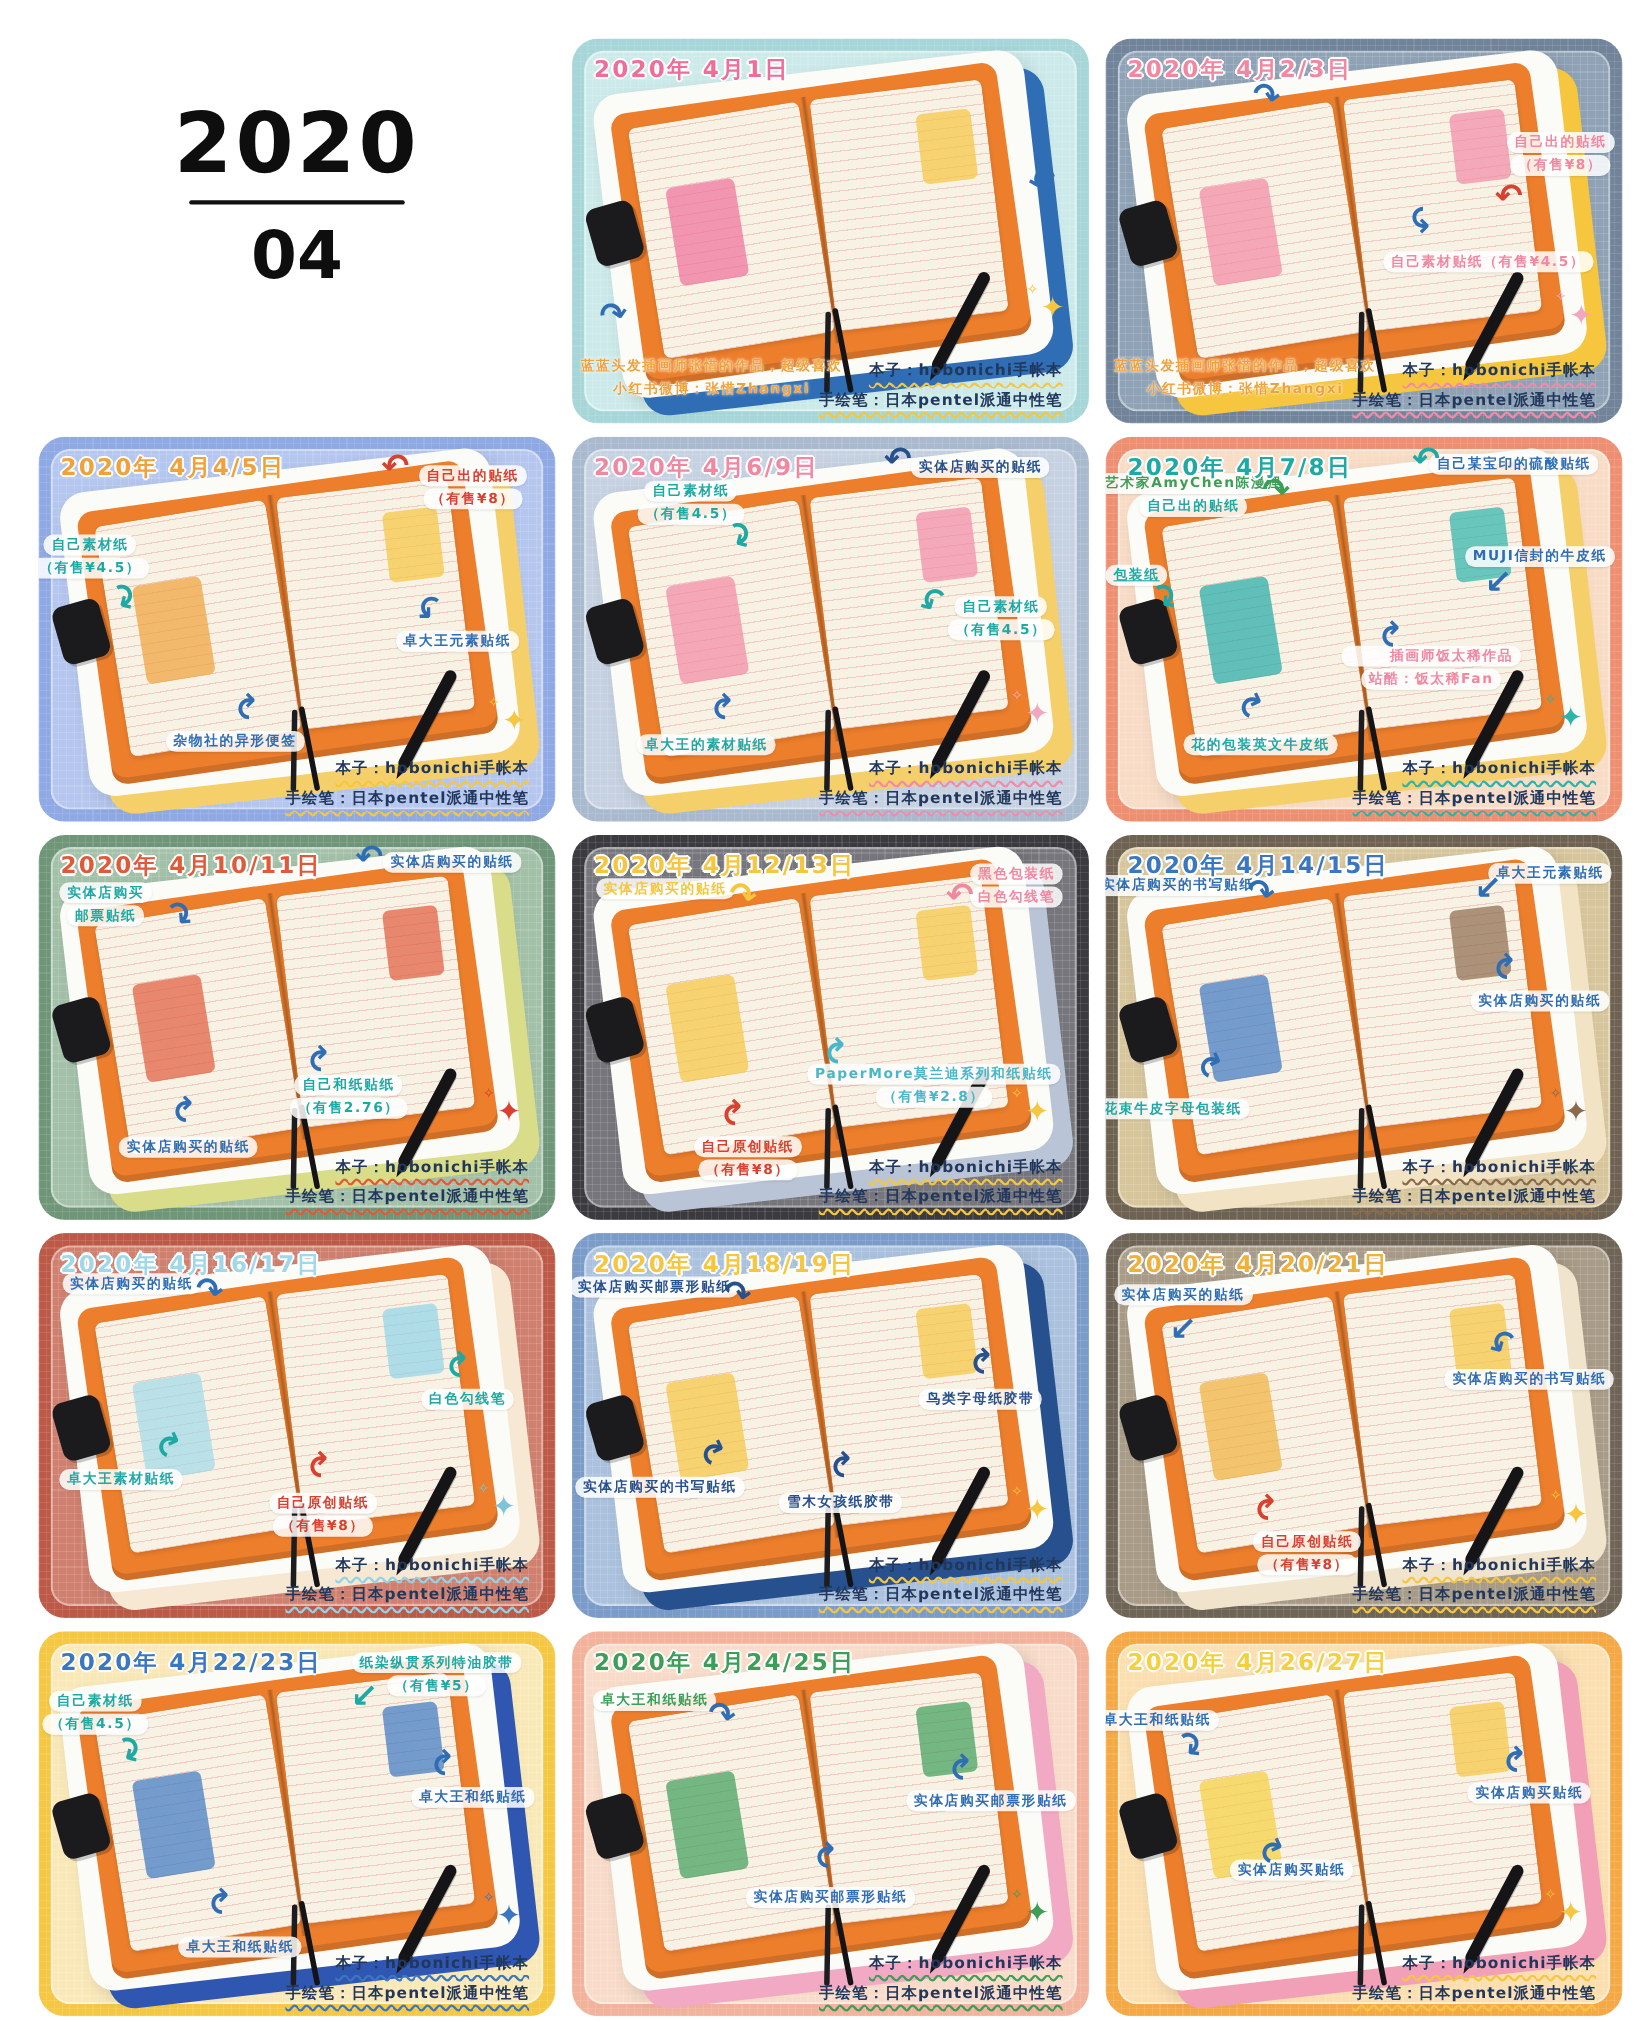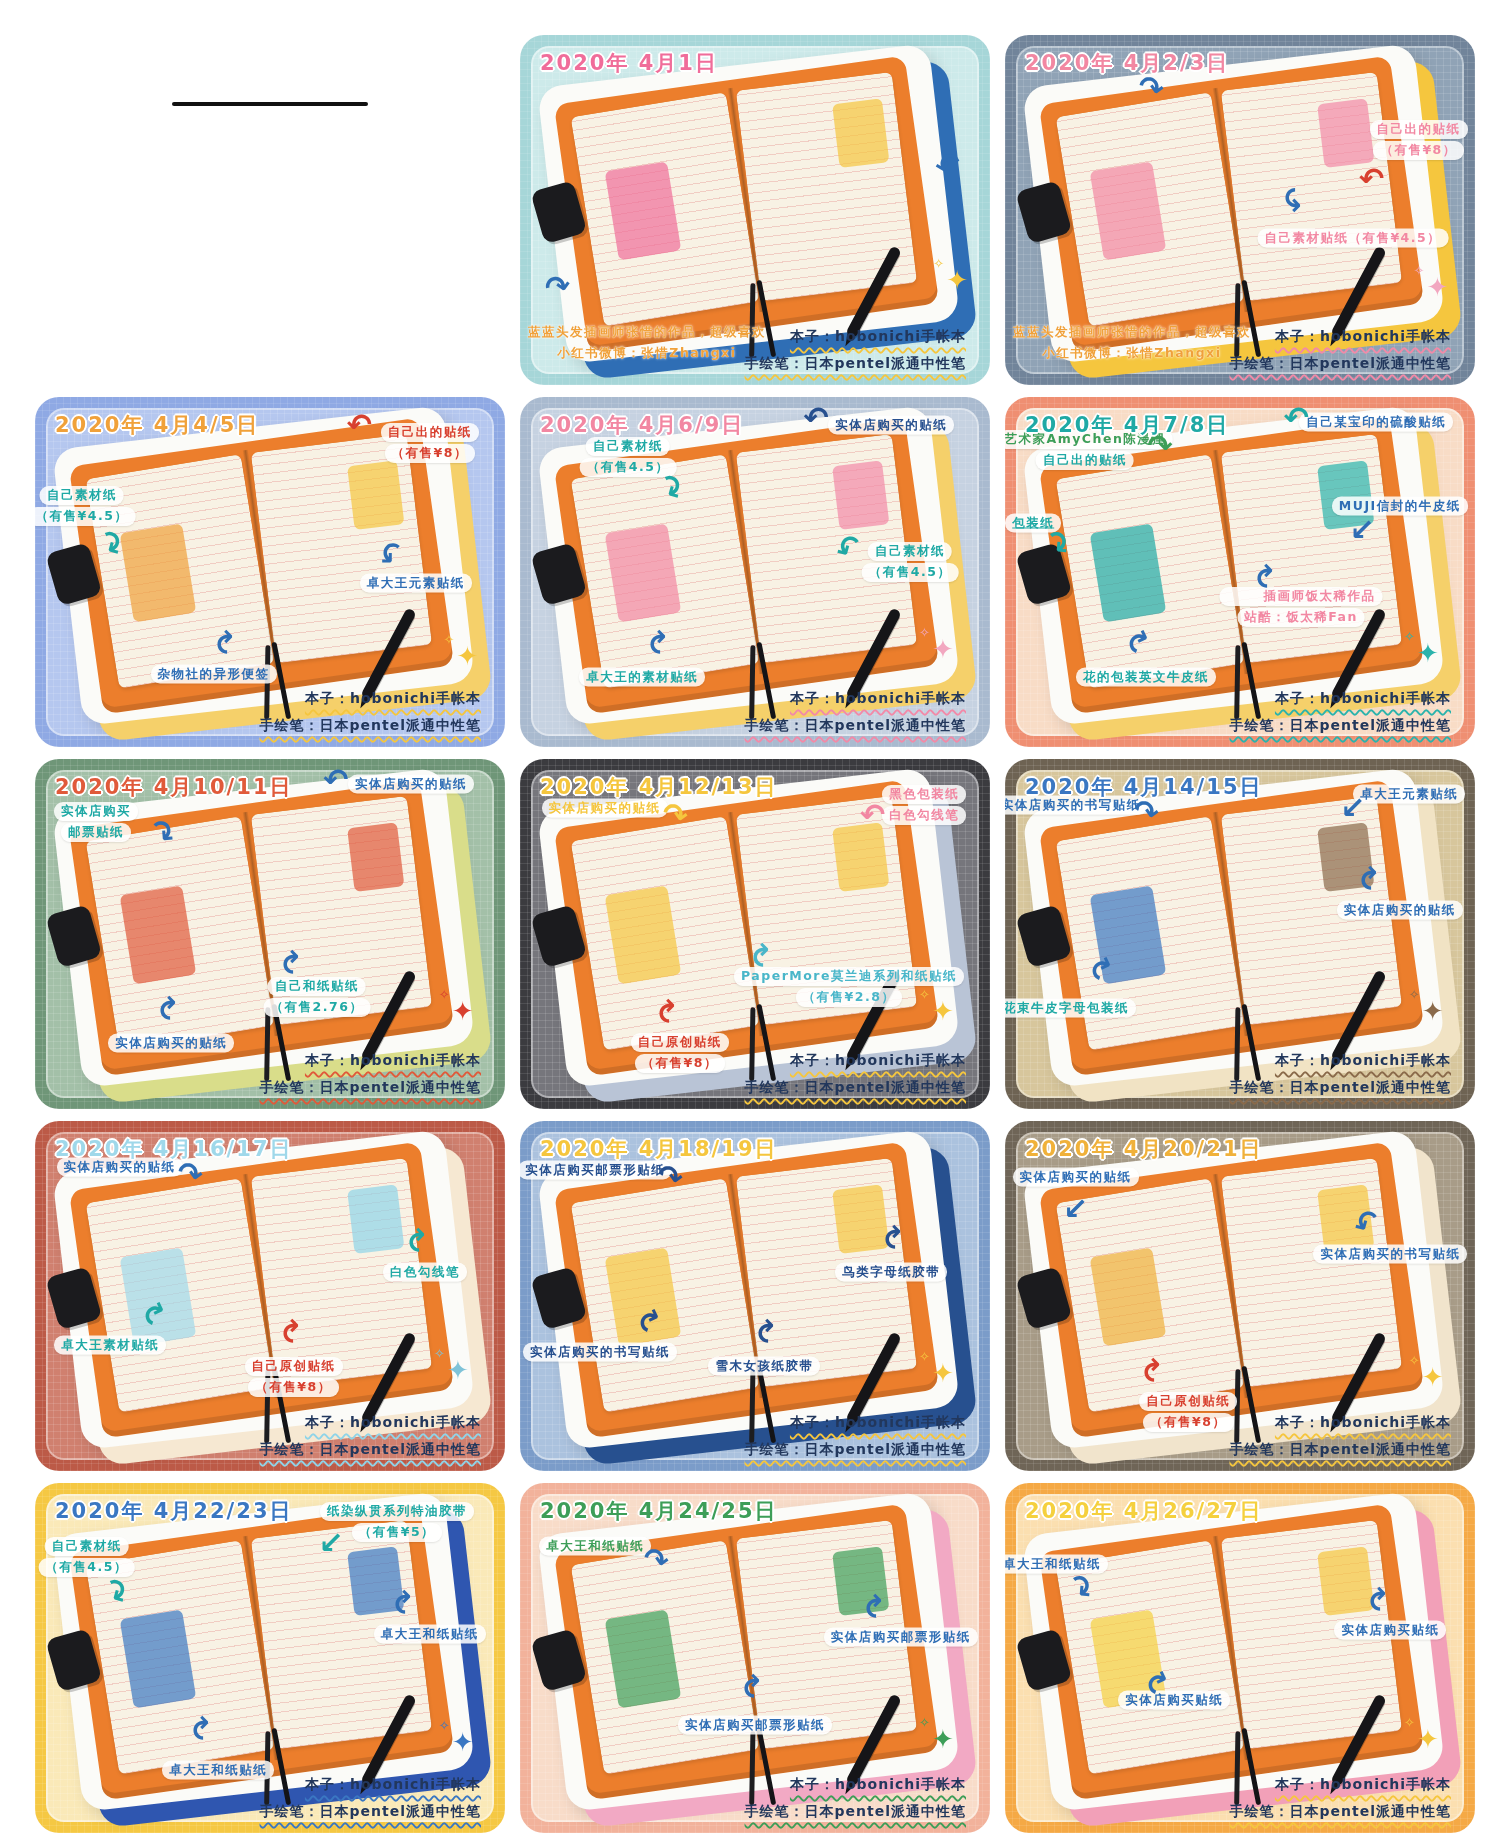--- a/index.html
+++ b/index.html
@@ -70,21 +70,23 @@
   .footer{position:absolute;right:24px;bottom:12px;z-index:6;text-align:right;color:#22375c;
     font-weight:700;font-size:14px;letter-spacing:1px}
   .fline{display:block;margin-top:9px;width:max-content;margin-left:auto;
     text-decoration-line:underline;text-decoration-style:wavy;text-decoration-thickness:2px;
     text-underline-offset:6px}
 </style>
 </head>
 <body>
 
 <div class="title">
+  <div class="year">2020</div>
   <div class="rule"></div>
+  <div class="month">04</div>
 </div>
 
 <div class="grid">
     <div class="cell" style="left: 520px; top: 35px; --frame: #a6d6d8; --panel: #cdeaea; --shadow: #2f6eb5; --acc1: #f06d9a; --acc2: #f5c63e;">
     <div class="panel"></div>
     <div class="book">
       <div class="base"></div>
       <div class="cover"></div>
       <div class="page pl"></div>
       <div class="page pr"></div>

